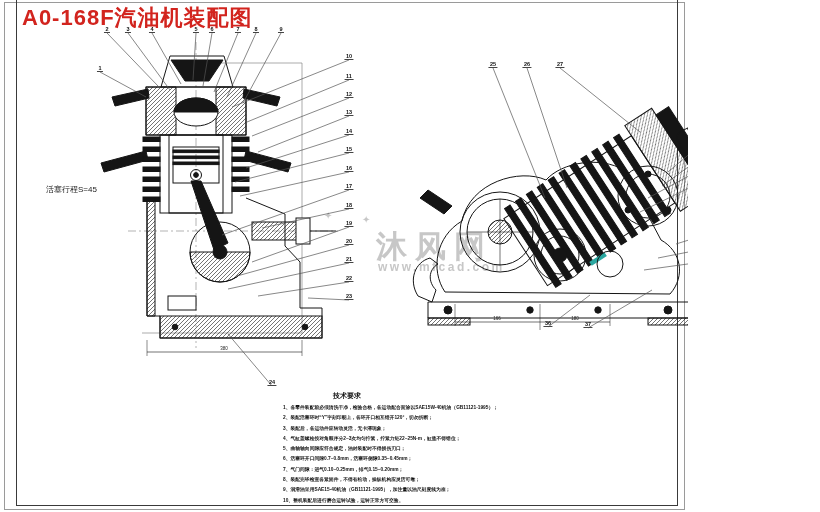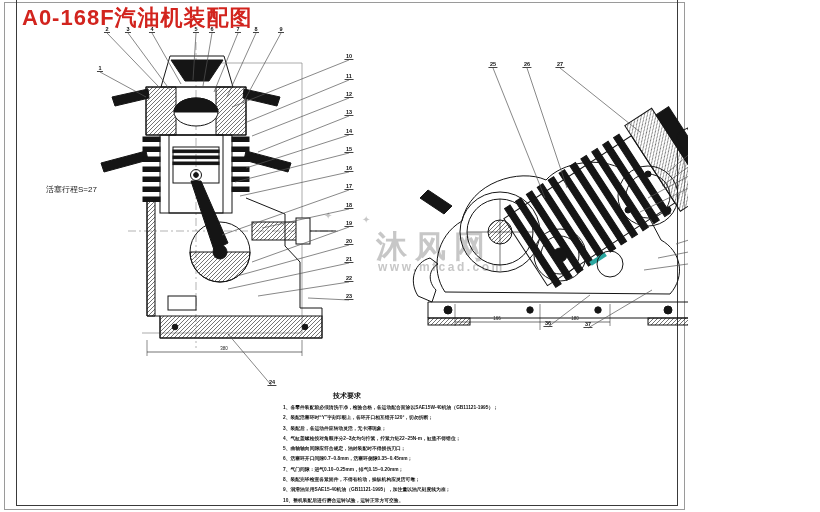--- a/index.html
+++ b/index.html
@@ -217,21 +217,21 @@
       <line x1="658" y1="258" x2="724" y2="245" class="leader"></line>
       <line x1="644" y1="270" x2="724" y2="259" class="leader"></line>
       <line x1="590" y1="295" x2="548" y2="327" class="leader"></line>
       <line x1="652" y1="290" x2="588" y2="328" class="leader"></line>
     </svg>
 
   <div class="dim-label" style="left:224px;top:351px;">380</div>
   <div class="dim-label" style="left:497px;top:321px;">166</div>
   <div class="dim-label" style="left:575px;top:321px;">180</div>
 
-  <div id="stroke-note">活塞行程S=27</div>
+  <div id="stroke-note">活塞行程S=45</div>
 
   <div id="tech-heading">技术要求</div>
   <div id="tech-block">
       <div class="tech-line">1、各零件装配前必须清洗干净，检验合格，各运动配合面涂以SAE15W-40机油（GB11121-1995）；</div>
       <div class="tech-line">2、装配活塞环时“Y”字刻印朝上，各环开口相互错开120°，切勿折断；</div>
       <div class="tech-line">3、装配后，各运动件应转动灵活，无卡滞现象；</div>
       <div class="tech-line">4、气缸盖螺栓按对角顺序分2~3次均匀拧紧，拧紧力矩22~25N·m，缸垫不得错位；</div>
       <div class="tech-line">5、曲轴轴向间隙应符合规定，油封装配时不得损伤刃口；</div>
       <div class="tech-line">6、活塞环开口间隙0.7~0.8mm，活塞环侧隙0.35~0.45mm；</div>
       <div class="tech-line">7、气门间隙：进气0.10~0.25mm，排气0.15~0.20mm；</div>

